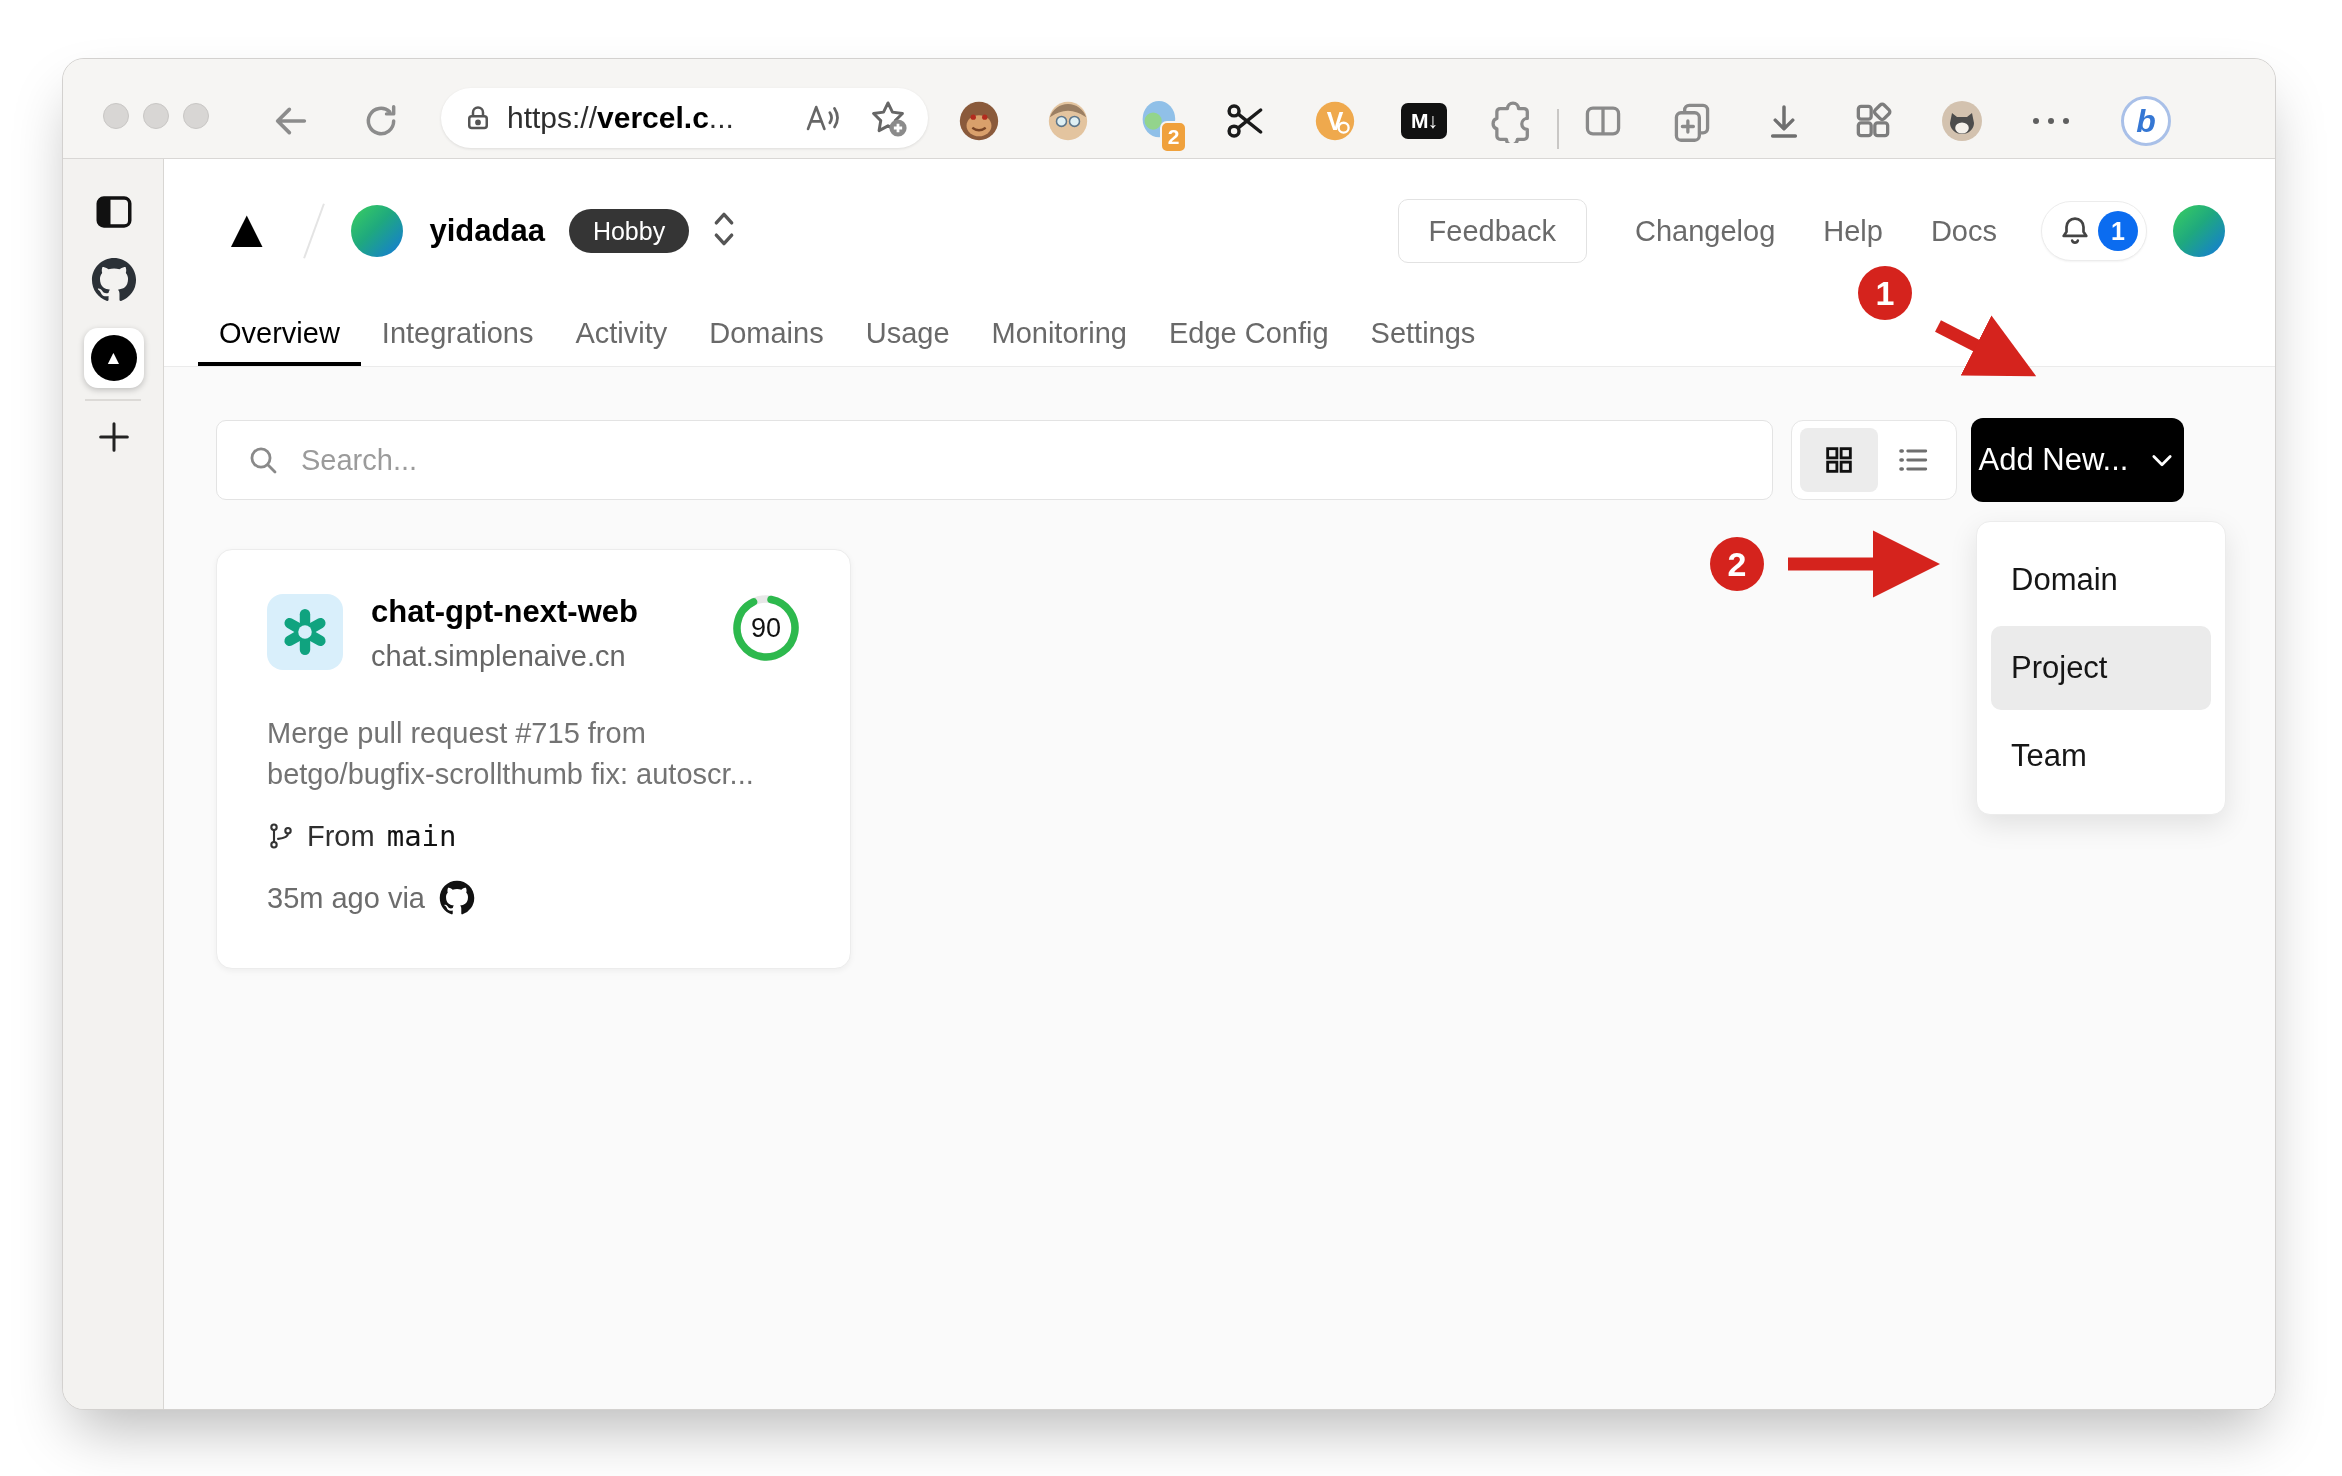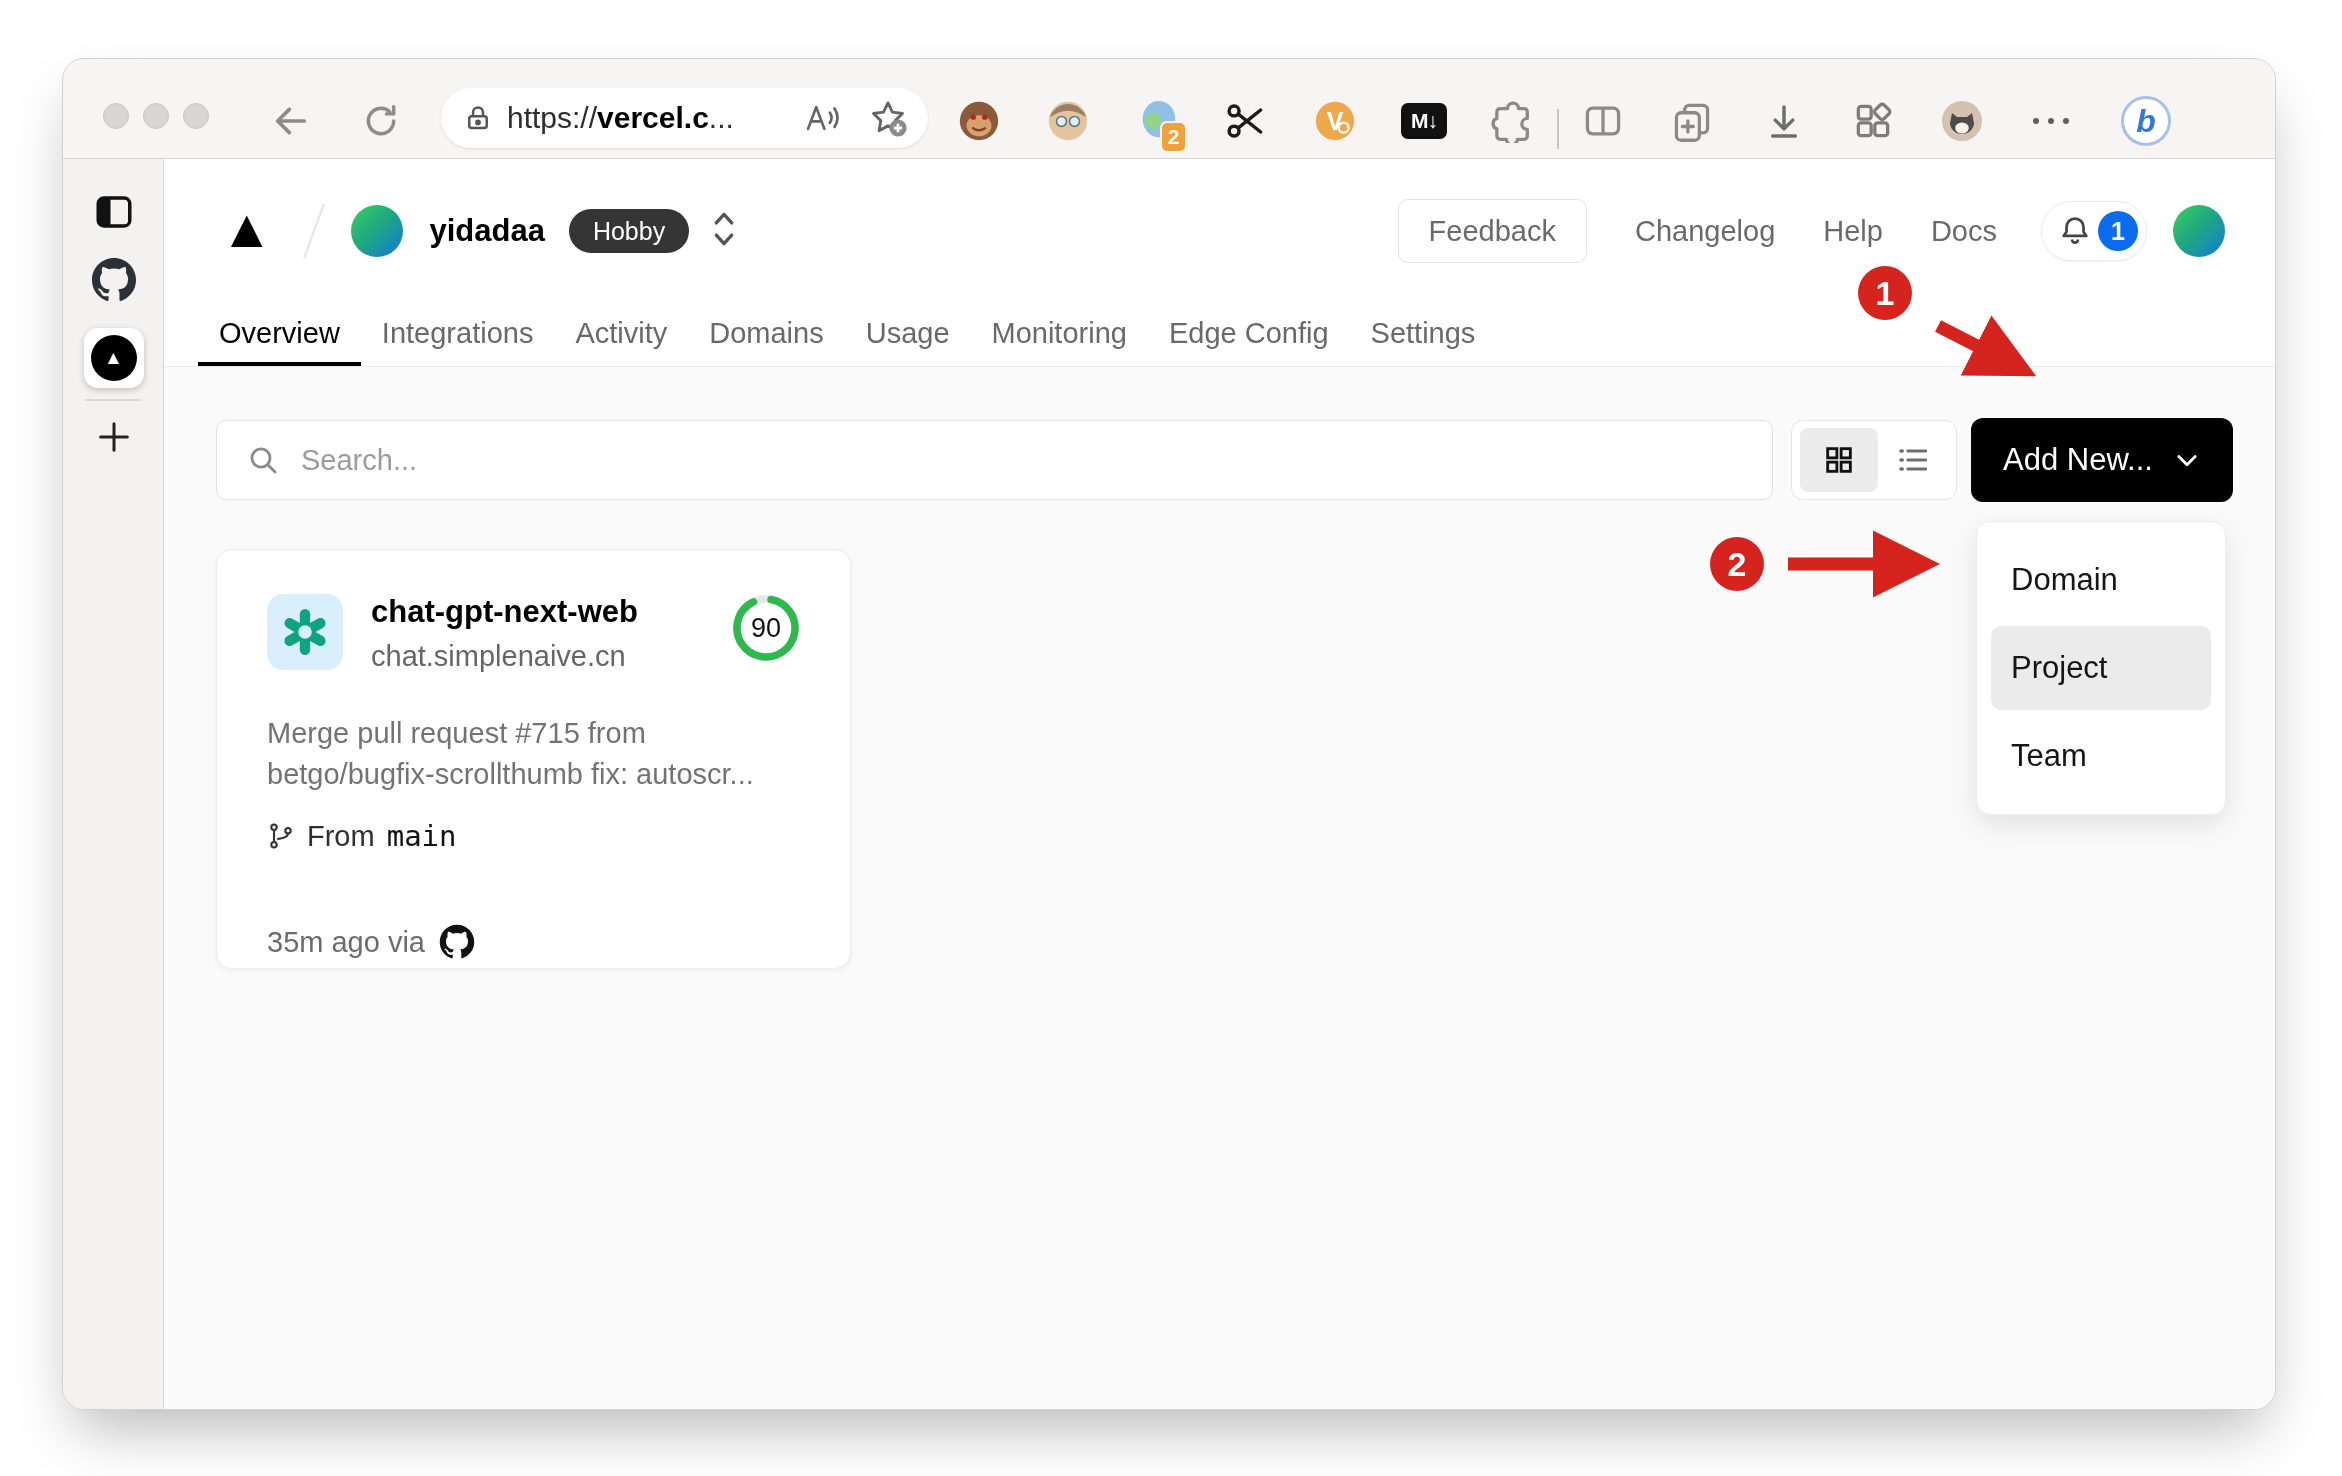--- a/index.html
+++ b/index.html
@@ -68,21 +68,21 @@
   .content { position:absolute; top:208px; left:0; right:0; bottom:0; background:#fafafa; }
   .search { position:absolute; left:52px; top:53px; width:1557px; height:80px; background:#fff; border:1px solid #e3e3e3;
     border-radius:10px; display:flex; align-items:center; padding:0 30px; }
   .search input { border:none; outline:none; flex:1; font-size:29px; color:#15803d; margin-left:22px; background:transparent;
     font-family:"Liberation Sans","DejaVu Sans",sans-serif; }
   .search input::placeholder { color:#9b9b9b; }
   .viewtoggle { position:absolute; left:1627px; top:53px; width:166px; height:80px; background:#fff; border:1px solid #e6e6e6;
     border-radius:12px; display:flex; align-items:center; padding:8px; }
   .gridbtn { width:78px; height:64px; background:#ececec; border-radius:8px; display:flex; align-items:center; justify-content:center; }
   .listbtn { flex:1; display:flex; align-items:center; justify-content:center; }
-  .addnew { position:absolute; left:1807px; top:51px; width:262px; height:84px; background:#000; border-radius:12px;
+  .addnew { position:absolute; left:1807px; top:51px; width:213px; height:84px; background:#000; border-radius:12px;
     color:#fff; font-size:31px; font-weight:500; display:flex; align-items:center; justify-content:center; gap:20px; }
 
   .dropdown { position:absolute; left:1812px; top:154px; width:250px; background:#fff; border:1px solid #ececec;
     border-radius:14px; box-shadow:0 10px 28px rgba(0,0,0,.10); padding:16px 14px; }
   .ditem { height:84px; display:flex; align-items:center; padding-left:20px; font-size:31px; color:#161616; border-radius:10px; margin-bottom:4px; }
   .ditem:last-child { margin-bottom:0; }
   .ditem.hl { background:#ebebeb; }
 
   
   .card { position:absolute; left:52px; top:182px; width:635px; height:420px; background:#fff; border:1px solid #ececec;
@@ -91,21 +91,21 @@
   .appicon { width:76px; height:76px; background:#d9effb; border-radius:16px; display:flex; align-items:center; justify-content:center; }
   .cardtitles { margin-left:28px; }
   .cname { font-size:31px; font-weight:700; color:#000; }
   .cdomain { font-size:29px; color:#666; margin-top:10px; }
   .ring { margin-left:auto; position:relative; width:68px; height:68px; }
   .ring svg { position:absolute; inset:0; }
   .ringnum { position:absolute; inset:0; display:flex; align-items:center; justify-content:center; font-size:27px; color:#111; }
   .commit { margin-top:40px; font-size:29px; color:#737373; line-height:41px; }
   .branchrow { margin-top:24px; display:flex; align-items:center; gap:12px; font-size:29px; color:#2f2f2f; }
   .mono { font-family:"DejaVu Sans Mono","Liberation Mono",monospace; color:#111; }
-  .cfooter { margin-top:71px; display:flex; align-items:center; gap:14px; font-size:29px; color:#6c6c6c; }
+  .cfooter { margin-top:27px; display:flex; align-items:center; gap:14px; font-size:29px; color:#6c6c6c; }
 
   
   .overlay { position:absolute; left:0; top:0; width:2342px; height:1476px; pointer-events:none; z-index:60; }
   .anntext { font:700 34px "Liberation Sans",sans-serif; fill:#fff; }
 </style>
 </head>
 <body>
 
 <div class="window">
 

